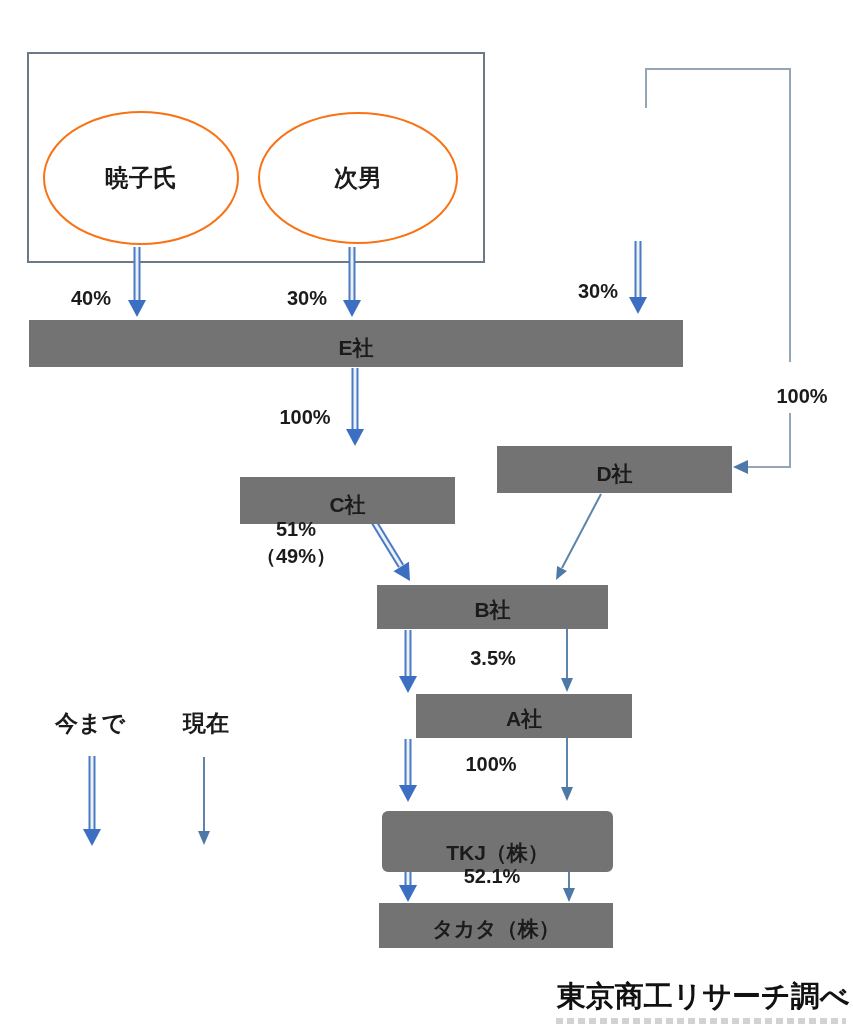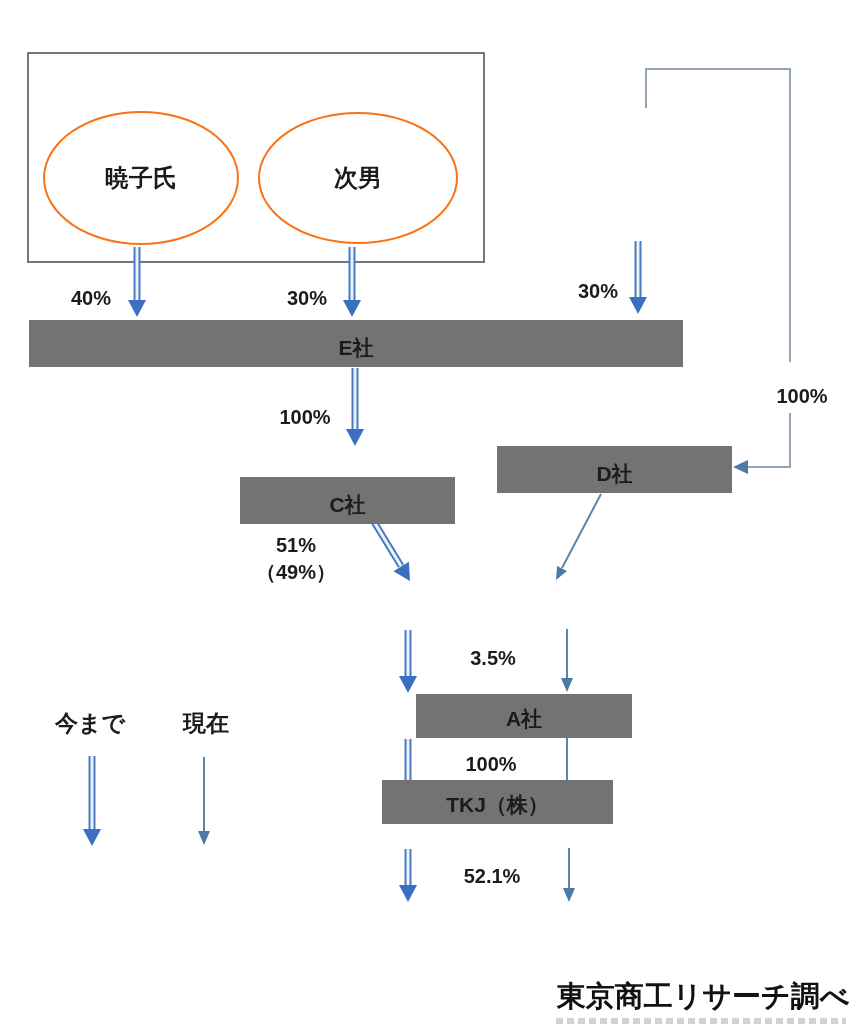--- a/index.html
+++ b/index.html
@@ -21,30 +21,30 @@
   .el-jinan{left:258px;top:112px;width:200px;height:132px;}
   .el-shige{left:549px;top:108px;width:198px;height:131px;}
   
   .cbox{position:absolute;background:#737373;border:5px solid #737373;box-sizing:border-box;
     display:flex;align-items:flex-end;justify-content:center;font-size:21px;font-weight:bold;}
   .bx-e{left:29px;top:320px;width:654px;height:47px;}
   .bx-c{left:240px;top:446px;width:215px;height:47px;margin-top:31px;}
   .bx-d{left:497px;top:446px;width:235px;height:47px;}
   .bx-b{left:377px;top:585px;width:231px;height:44px;}
   .bx-a{left:380px;top:694px;width:216px;height:44px;margin-left:36px;}
-  .bx-tkj{left:382px;top:780px;width:231px;height:44px;}
+  .bx-tkj{left:382px;top:811px;width:231px;height:61px;border-radius:6px;}
   .bx-takata{left:379px;top:903px;width:234px;height:45px;}
   
   .pct{position:absolute;font-size:20px;font-weight:bold;text-align:center;line-height:27px;}
   .p40{left:59px;top:285px;width:64px;}
   .p30a{left:275px;top:285px;width:64px;}
   .p30b{left:566px;top:278px;width:64px;}
   .p100ec{left:265px;top:404px;width:80px;}
   .p100r{left:762px;top:383px;width:80px;}
-  .p51{left:246px;top:532px;width:100px;text-align:center;}
+  .p51{left:246px;top:516px;width:100px;text-align:center;}
   .p49{left:634px;top:516px;width:104px;}
   .p309{left:450px;top:645px;width:86px;}
   .p100a{left:451px;top:751px;width:80px;}
   .p521{left:448px;top:863px;width:88px;}
   
   .lg-label{position:absolute;font-size:23px;font-weight:bold;text-align:center;}
   .lg-until{left:40px;top:708px;width:100px;}
   .lg-now{left:168px;top:708px;width:76px;}
   
   .credit{position:absolute;left:554px;top:977px;width:298px;text-align:center;
@@ -153,25 +153,31 @@
 
   <div class="cbox bx-e">
     <span>E社</span>
   </div>
   <div class="cbox bx-c">
     <span>C社</span>
   </div>
   <div class="cbox bx-d">
     <span>D社</span>
   </div>
+  <div class="cbox bx-b">
+    <span>B社</span>
+  </div>
   <div class="cbox bx-a">
     <span>A社</span>
   </div>
   <div class="cbox bx-tkj">
     <span>TKJ（株）</span>
+  </div>
+  <div class="cbox bx-takata">
+    <span>タカタ（株）</span>
   </div>
 
   <div class="pct p40">40%</div>
   <div class="pct p30a">30%</div>
   <div class="pct p30b">30%</div>
   <div class="pct p100ec">100%</div>
   <div class="pct p100r">100%</div>
   <div class="pct p51">
     <div>51%</div>
     <div>（49%）</div>

